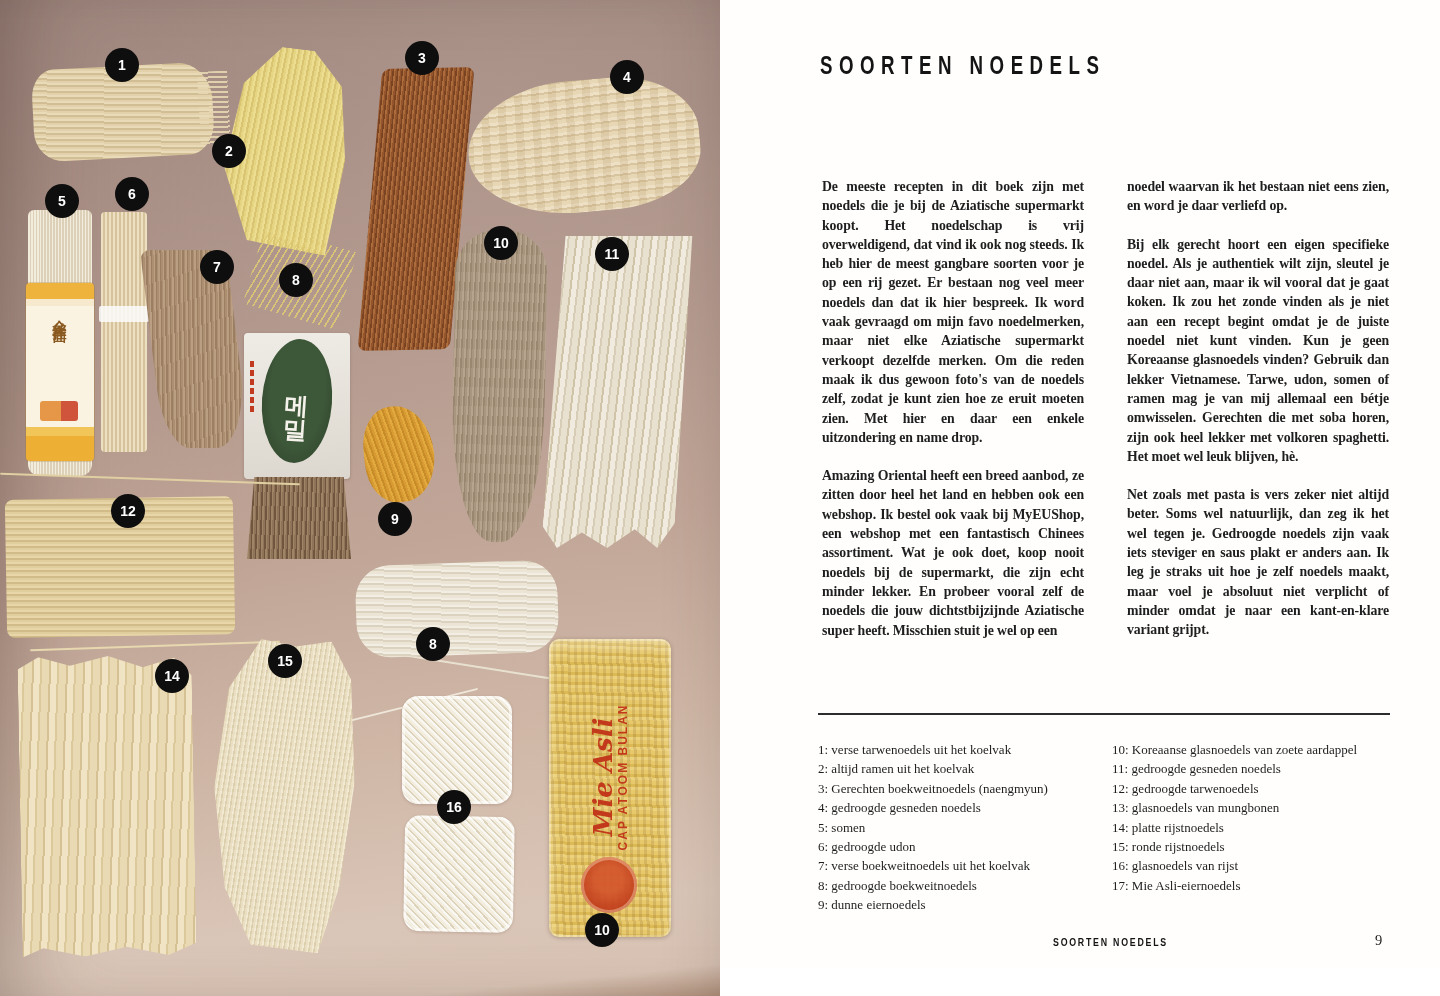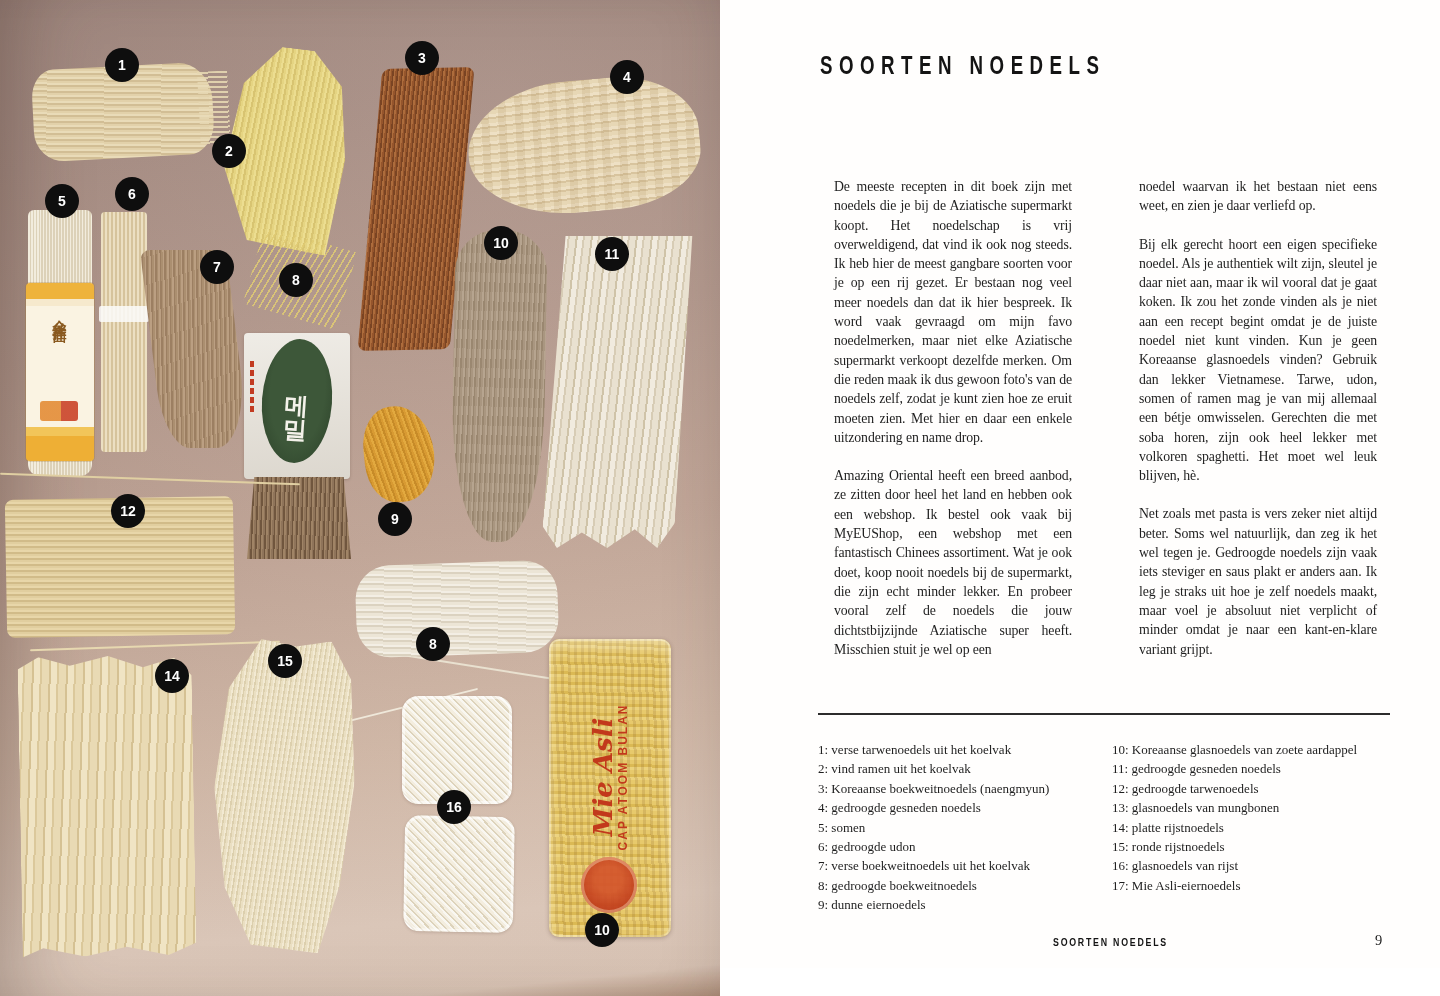--- a/index.html
+++ b/index.html
@@ -118,21 +118,21 @@
       font-family:"Liberation Sans",sans-serif;font-weight:700;font-size:14px;
       display:flex;align-items:center;justify-content:center;z-index:40;}
   
   .text-page{position:absolute;left:720px;top:0;width:720px;height:968px;background:#fffefd;color:#1e1e1e;}
   .title{position:absolute;left:100px;top:50px;margin:0;font-family:"Liberation Sans",sans-serif;
       font-weight:700;font-size:26px;letter-spacing:9px;transform:scaleX(.72);transform-origin:0 50%;
       color:#141414;white-space:nowrap;}
   .col{position:absolute;top:177px;width:270px;text-align:justify;}
   #col1{left:98px;}
   #col2{left:403px;}
-  .para{margin:0 16px 19px;font-size:13.8px;line-height:19.3px;letter-spacing:-.1px;}
+  .para{margin:0 4px 19px;font-size:13.8px;line-height:19.3px;letter-spacing:-.1px;font-weight:bold;}
   .divider{position:absolute;left:98px;top:713px;width:572px;height:1.5px;background:#2c2c2c;border:0;margin:0;}
   .legend-col{position:absolute;top:740px;width:290px;}
   #legend-left{left:98px;}
   #legend-right{left:392px;}
   .legend-item{font-size:13px;line-height:19.4px;white-space:nowrap;}
   .footer-label{position:absolute;left:333px;top:936px;font-family:"Liberation Sans",sans-serif;
       font-weight:700;font-size:11px;letter-spacing:2.2px;transform:scaleX(.8);transform-origin:0 0;
       color:#141414;white-space:nowrap;}
   .page-number{position:absolute;left:655px;top:932px;font-size:14.5px;color:#1e1e1e;}
 </style>
@@ -203,29 +203,29 @@
       </div>
   </div>
 
   <div class="text-page">
     <h1 class="title">SOORTEN NOEDELS</h1>
     <div class="col" id="col1">
         <p class="para">De meeste recepten in dit boek zijn met noedels die je bij de Aziatische supermarkt koopt. Het noedelschap is vrij overweldigend, dat vind ik ook nog steeds. Ik heb hier de meest gangbare soorten voor je op een rij gezet. Er bestaan nog veel meer noedels dan dat ik hier bespreek. Ik word vaak gevraagd om mijn favo noedelmerken, maar niet elke Aziatische supermarkt verkoopt dezelfde merken. Om die reden maak ik dus gewoon foto's van de noedels zelf, zodat je kunt zien hoe ze eruit moeten zien. Met hier en daar een enkele uitzondering en name drop.</p>
         <p class="para">Amazing Oriental heeft een breed aanbod, ze zitten door heel het land en hebben ook een webshop. Ik bestel ook vaak bij MyEUShop, een webshop met een fantastisch Chinees assortiment. Wat je ook doet, koop nooit noedels bij de supermarkt, die zijn echt minder lekker. En probeer vooral zelf de noedels die jouw dichtstbijzijnde Aziatische super heeft. Misschien stuit je wel op een</p>
       </div>
     <div class="col" id="col2">
-        <p class="para">noedel waarvan ik het bestaan niet eens weet, en zien je daar verliefd op.</p>
+        <p class="para">noedel waarvan ik het bestaan niet eens zien, en word je daar verliefd op.</p>
         <p class="para">Bij elk gerecht hoort een eigen specifieke noedel. Als je authentiek wilt zijn, sleutel je daar niet aan, maar ik wil vooral dat je gaat koken. Ik zou het zonde vinden als je niet aan een recept begint omdat je de juiste noedel niet kunt vinden. Kun je geen Koreaanse glasnoedels vinden? Gebruik dan lekker Vietnamese. Tarwe, udon, somen of ramen mag je van mij allemaal een bétje omwisselen. Gerechten die met soba horen, zijn ook heel lekker met volkoren spaghetti. Het moet wel leuk blijven, hè.</p>
         <p class="para">Net zoals met pasta is vers zeker niet altijd beter. Soms wel natuurlijk, dan zeg ik het wel tegen je. Gedroogde noedels zijn vaak iets steviger en saus plakt er anders aan. Ik leg je straks uit hoe je zelf noedels maakt, maar voel je absoluut niet verplicht of minder omdat je naar een kant-en-klare variant grijpt.</p>
       </div>
     <hr class="divider">
     <div class="legend-col" id="legend-left">
         <div class="legend-item">1: verse tarwenoedels uit het koelvak</div>
-        <div class="legend-item">2: vind ramen uit het koelvak</div>
-        <div class="legend-item">3: Koreaanse boekweitnoedels (naengmyun)</div>
+        <div class="legend-item">2: altijd ramen uit het koelvak</div>
+        <div class="legend-item">3: Gerechten boekweitnoedels (naengmyun)</div>
         <div class="legend-item">4: gedroogde gesneden noedels</div>
         <div class="legend-item">5: somen</div>
         <div class="legend-item">6: gedroogde udon</div>
         <div class="legend-item">7: verse boekweitnoedels uit het koelvak</div>
         <div class="legend-item">8: gedroogde boekweitnoedels</div>
         <div class="legend-item">9: dunne eiernoedels</div>
       </div>
     <div class="legend-col" id="legend-right">
         <div class="legend-item">10: Koreaanse glasnoedels van zoete aardappel</div>
         <div class="legend-item">11: gedroogde gesneden noedels</div>

